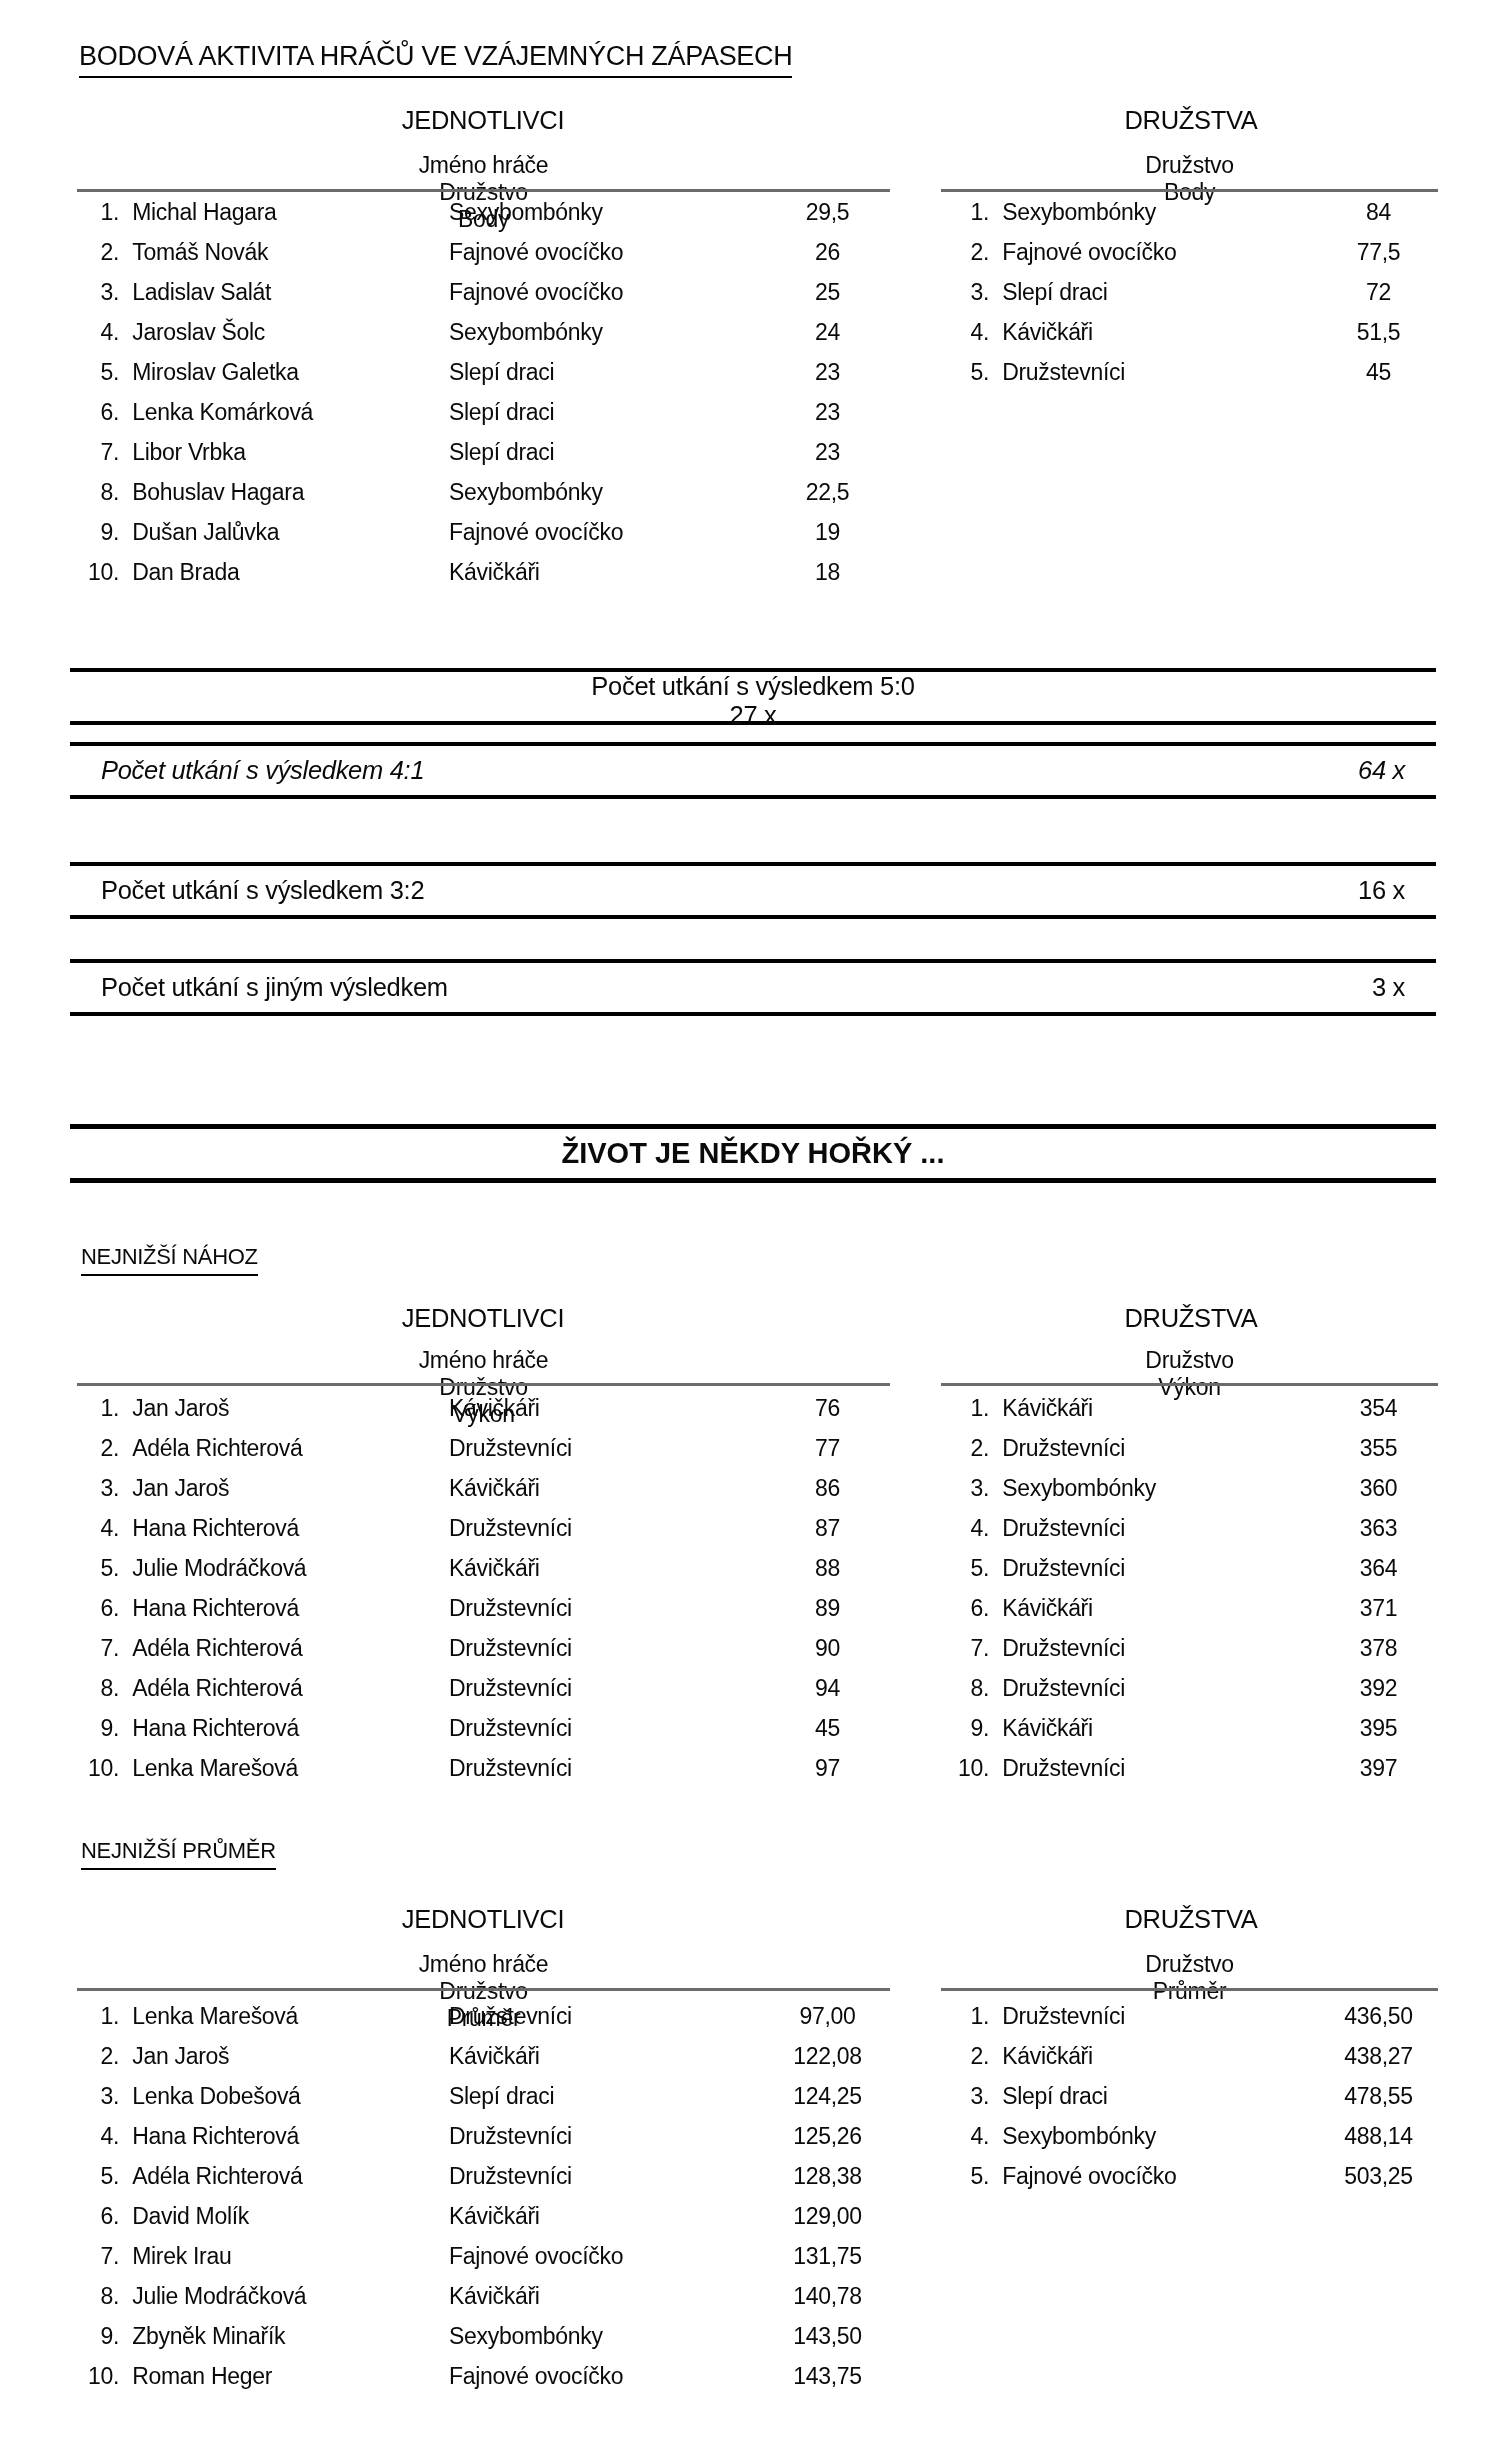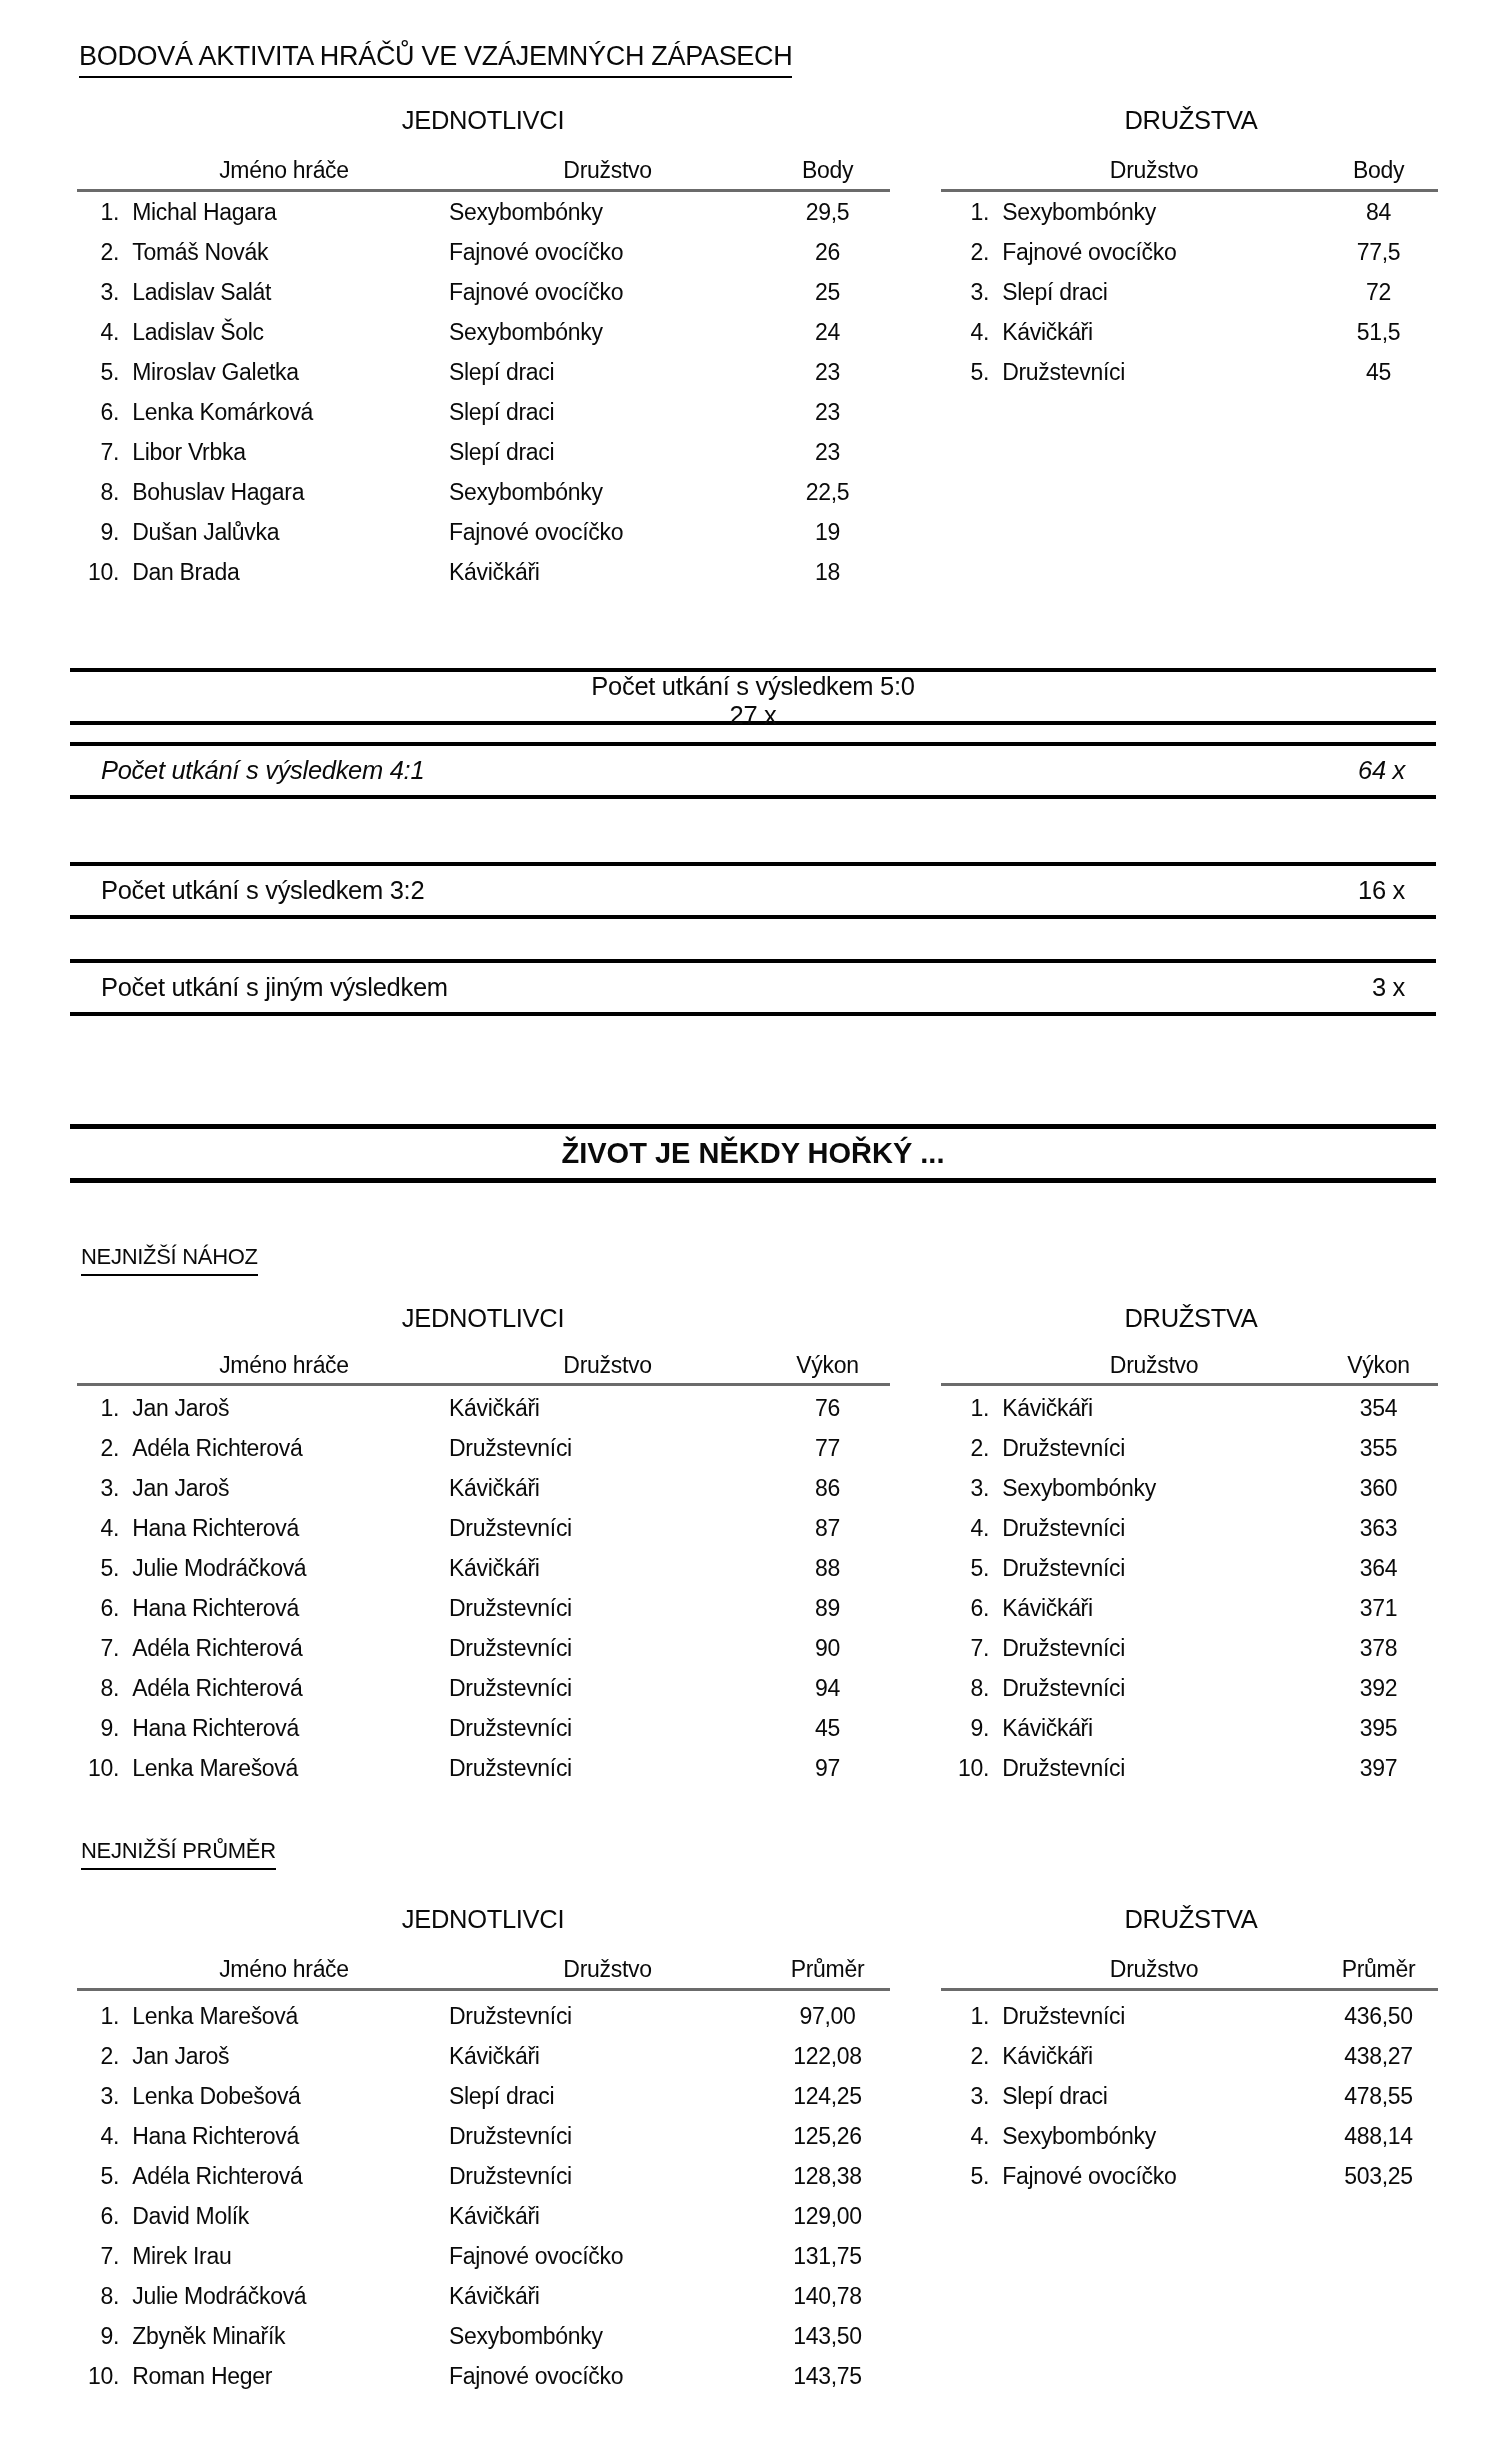--- a/index.html
+++ b/index.html
@@ -10,21 +10,21 @@
   }
   .doc-title {
     position:absolute; top:41px; left:79px; font-size:27px;
     border-bottom:2.6px solid #000; padding-bottom:4.4px; white-space:nowrap;
   }
   .sec-heading { position:absolute; font-size:25.5px; transform:translateX(-50%); white-space:nowrap; }
   .sub-heading {
     position:absolute; left:81px; font-size:22px;
     border-bottom:2.6px solid #000; padding-bottom:3.5px; white-space:nowrap;
   }
-  .thead { position:absolute; display:flex; height:37px; align-items:center; font-size:23px; }
+  .thead { position:absolute; display:flex; height:37px; align-items:center; font-size:23px;flex-direction:column; }
   .tbody { position:absolute; }
   .t-row { display:flex; height:40px; align-items:center; font-size:23px; }
   .rule { position:absolute; height:2.6px; background:#6b6b6b; }
 
   
   .t-left { left:77px; width:813px; }
   .t-left .c-rank { width:42px; text-align:right; }
   .t-left .c-name { width:330px; box-sizing:border-box; }
   .t-left .c-team { width:317px; }
   .t-left .c-val  { width:123px; text-align:center; }
@@ -84,21 +84,21 @@
         <span class="c-val">26</span>
       </div>
       <div class="t-row">
         <span class="c-rank">3.</span>
         <span class="c-name">Ladislav Salát</span>
         <span class="c-team">Fajnové ovocíčko</span>
         <span class="c-val">25</span>
       </div>
       <div class="t-row">
         <span class="c-rank">4.</span>
-        <span class="c-name">Ladislav Šolc</span>
+        <span class="c-name">Jaroslav Šolc</span>
         <span class="c-team">Sexybombónky</span>
         <span class="c-val">24</span>
       </div>
       <div class="t-row">
         <span class="c-rank">5.</span>
         <span class="c-name">Miroslav Galetka</span>
         <span class="c-team">Slepí draci</span>
         <span class="c-val">23</span>
       </div>
       <div class="t-row">

